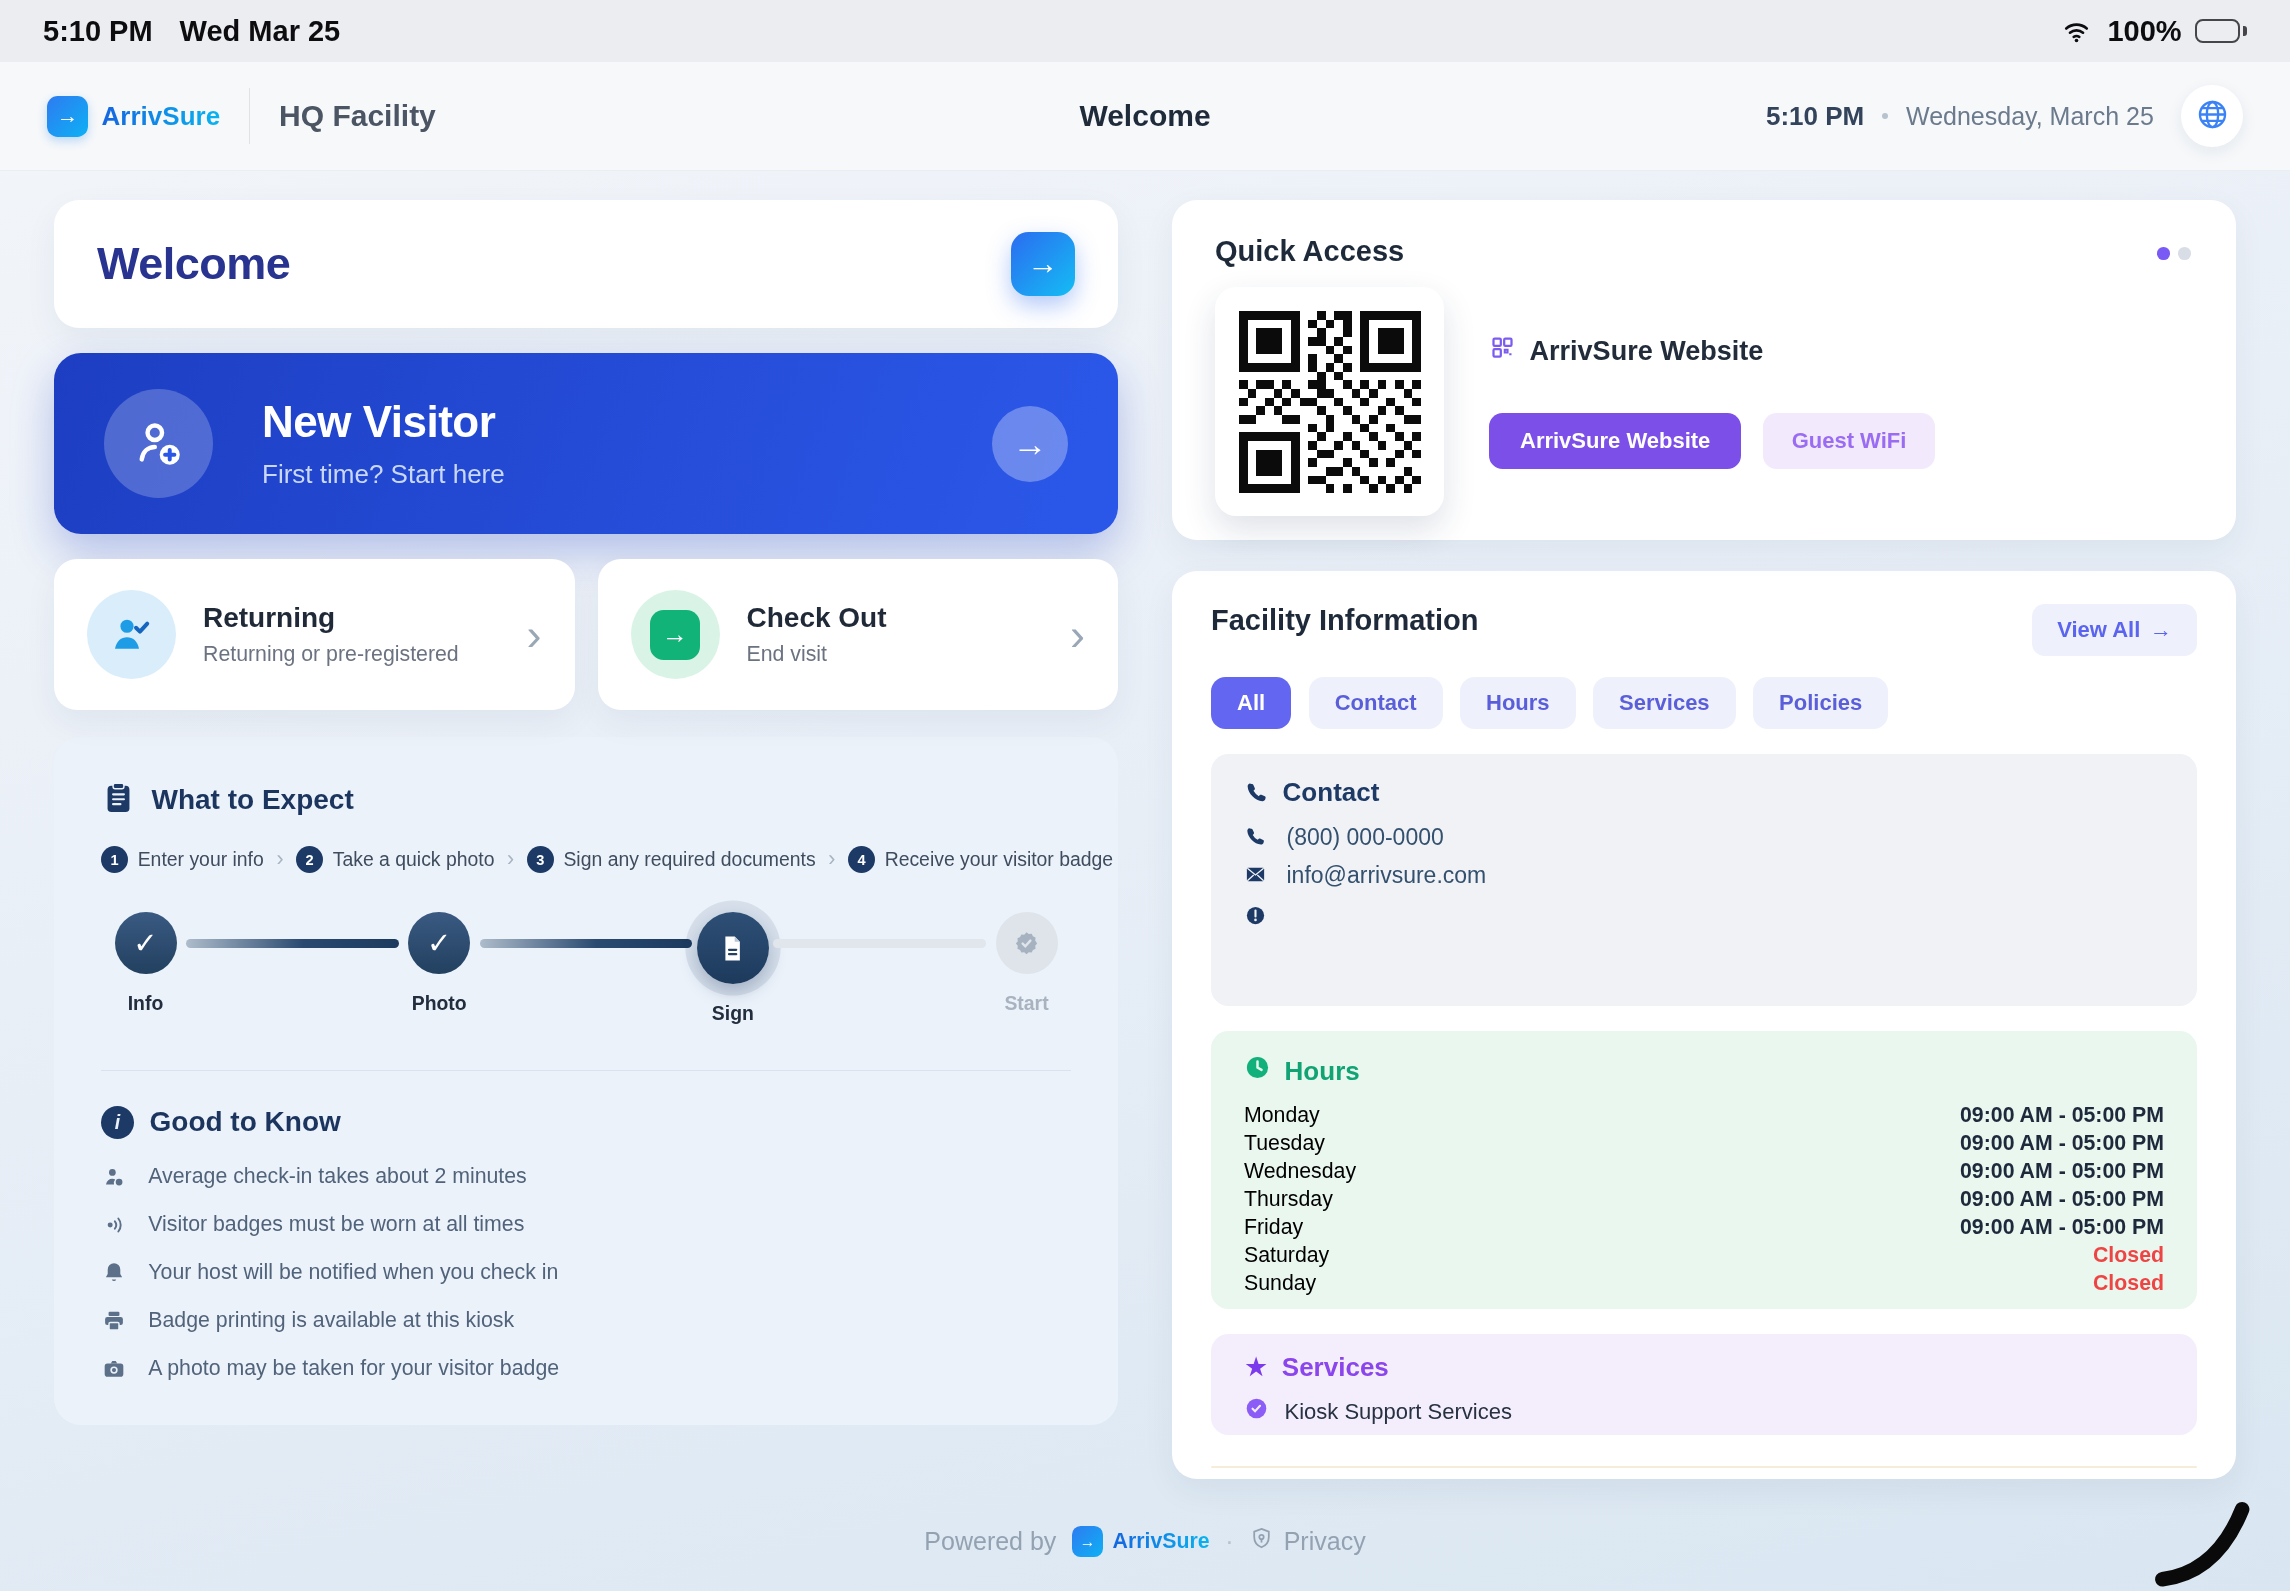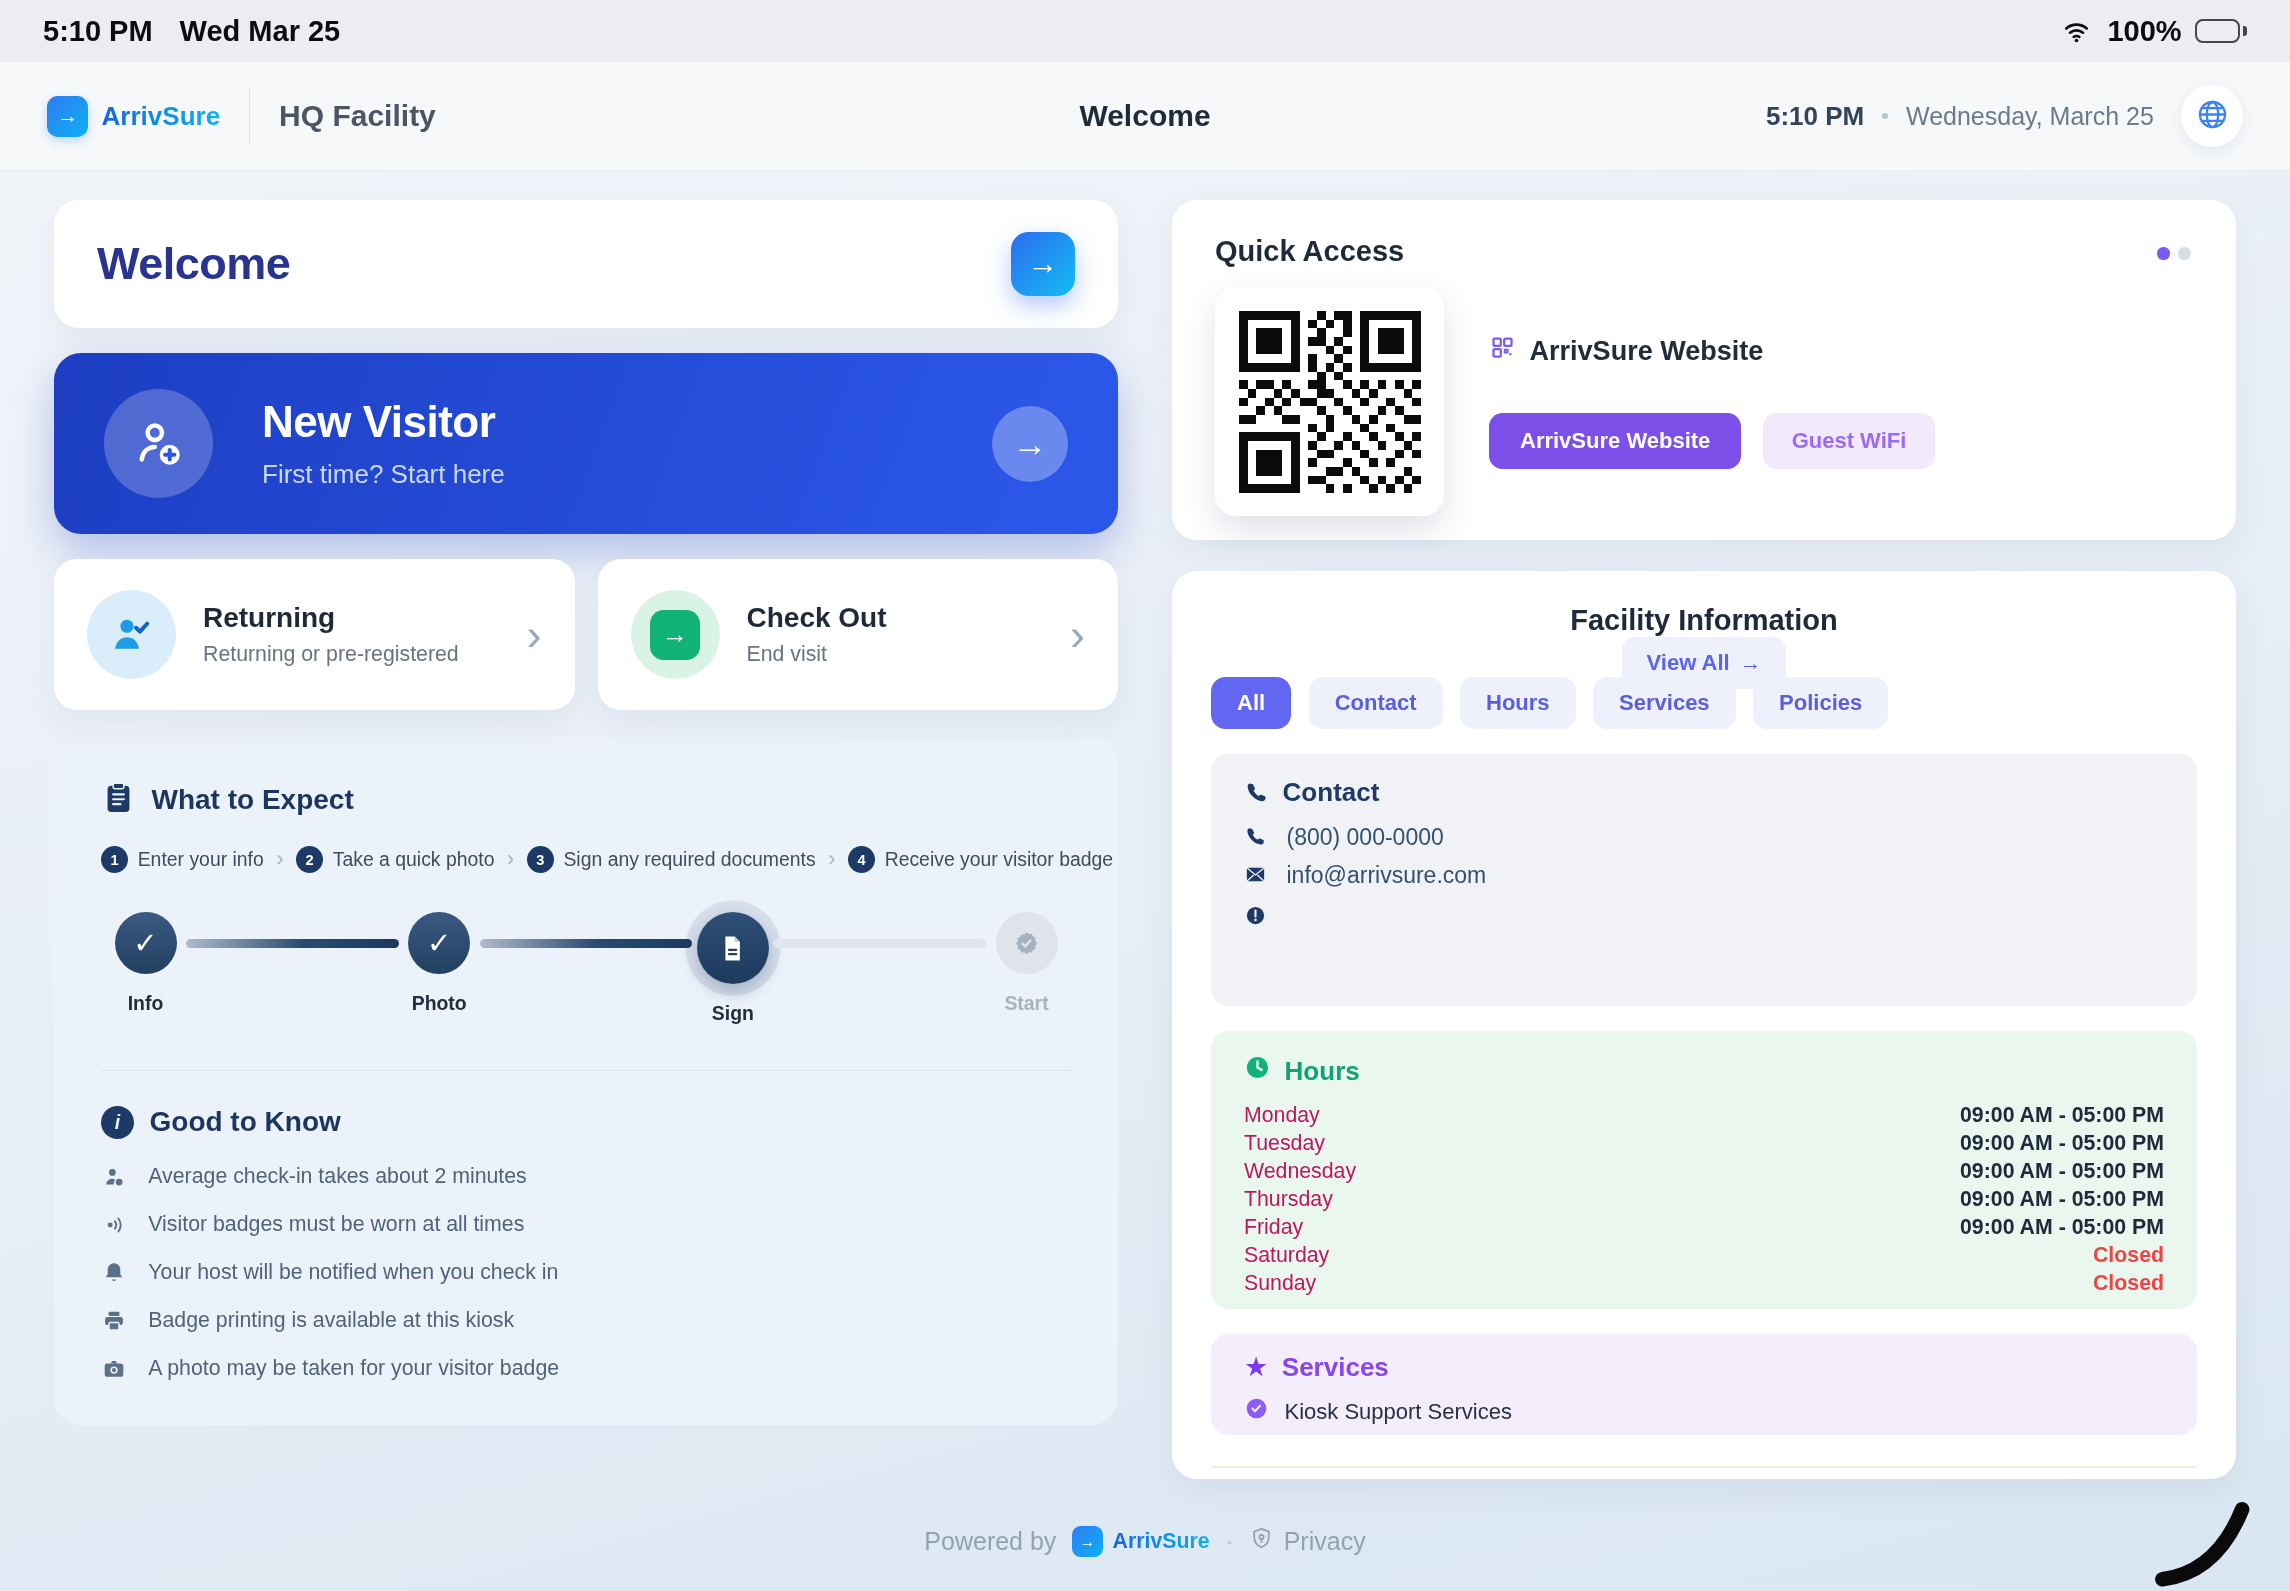--- a/index.html
+++ b/index.html
@@ -95,40 +95,40 @@
   .dot-off{background:#d9dee6;}
   .qa-body{display:flex;align-items:center;margin-top:19.4px;}
   .qr-tile{width:229px;height:229px;background:#fff;border-radius:21.3px;box-shadow:0 13.6px 33px rgba(30,50,90,.14);display:flex;align-items:center;justify-content:center;flex:none;}
   .qa-info{margin-left:45px;}
   .qa-item-title{display:flex;align-items:center;gap:13.6px;font-size:27px;font-weight:700;color:#222c3a;}
   .qa-btns{display:flex;gap:21.3px;margin-top:45px;}
   .btn-purple{height:56px;padding:0 31px;border:none;border-radius:13.6px;background:#7c4fe8;color:#fff;font-size:22px;font-weight:700;display:flex;align-items:center;cursor:pointer;font-family:inherit;}
   .btn-lav{height:56px;padding:0 29px;border:none;border-radius:13.6px;background:#f2e9fd;color:#9a6cf2;font-size:22px;font-weight:600;display:flex;align-items:center;cursor:pointer;font-family:inherit;}
   
   .fi-card{height:908px;padding:33px 39px;}
-  .fi-head{display:flex;align-items:center;justify-content:space-between;height:52px;flex-direction:column;}
+  .fi-head{display:flex;align-items:flex-start;justify-content:space-between;height:52px;}
   .fi-title{font-size:29px;font-weight:800;color:#1e2a3a;}
   .view-all{height:52px;padding:16px 25px;border:none;border-radius:12.6px;background:#eef1fb;color:#5b64ee;font-size:22px;font-weight:600;display:flex;align-items:center;gap:9.7px;cursor:pointer;font-family:inherit;}
   .chips{display:flex;gap:17.5px;margin-top:21.3px;}
   .chip{height:52px;padding:0 26px;border:none;border-radius:14.6px;background:#eef1fc;color:#5a5fd9;font-size:22px;font-weight:600;display:flex;align-items:center;cursor:pointer;font-family:inherit;}
   .chip.active{background:#6366f1;color:#fff;}
   .tile{border-radius:17.5px;padding:23px 33px;margin-top:25px;}
   .tile-head{display:flex;align-items:center;gap:13.6px;font-size:26px;font-weight:800;}
   .contact-tile{background:#f0f2f5;height:252px;}
   .contact-tile .tile-head{color:#1d3a66;}
   .c-rows{margin-top:15.5px;display:flex;flex-direction:column;gap:11.6px;}
   .c-row{display:flex;gap:17.5px;font-size:23px;color:#33506e;align-items:center;}
   .c-row.top{align-items:flex-start;}
   .c-icon{width:25px;height:25px;flex:none;}
   .addr{line-height:30px;}
   .hours-tile{background:#e9f7ef;height:278px;}
   .hours-tile .tile-head{color:#11a374;}
   .h-rows{margin-top:13.6px;}
   .h-row{display:flex;justify-content:space-between;align-items:center;height:28px;}
-  .h-day{font-size:21.3px;color:#be185d;}
+  .h-day{font-size:21.3px;color:#000000;}
   .h-time{font-size:21.3px;font-weight:600;color:#1e293b;}
   .h-time.closed{color:#ee4444;}
   .services-tile{background:#f4eefc;height:101px;padding-top:17.5px;}
   .services-tile .tile-head{color:#8b45ec;}
   .star{color:#7c3aed;font-size:27px;line-height:1;}
   .s-row{display:flex;align-items:center;gap:15.5px;margin-top:13.6px;font-size:22px;color:#273142;}
   .amber-div{height:1.9px;background:#f6ecd9;border-radius:1px;margin-top:31px;}
   
   .footer{display:flex;align-items:center;justify-content:center;gap:15.5px;margin-top:47px;font-size:25px;color:#93a1b1;}
   .f-logo{width:31px;height:31px;border-radius:8.7px;background:linear-gradient(135deg,#2e7bf0,#0db1f5);color:#fff;font-size:15.5px;font-weight:700;display:flex;align-items:center;justify-content:center;}

